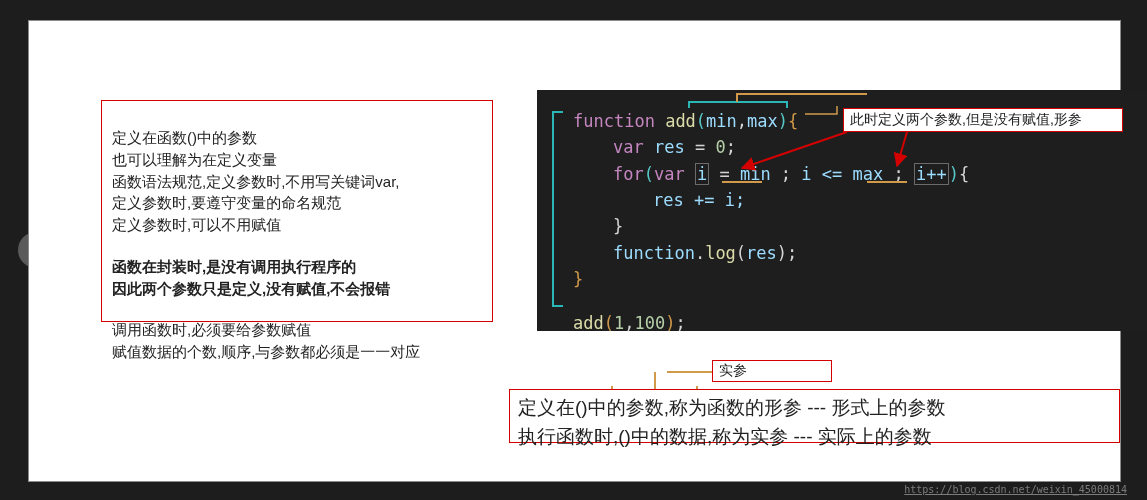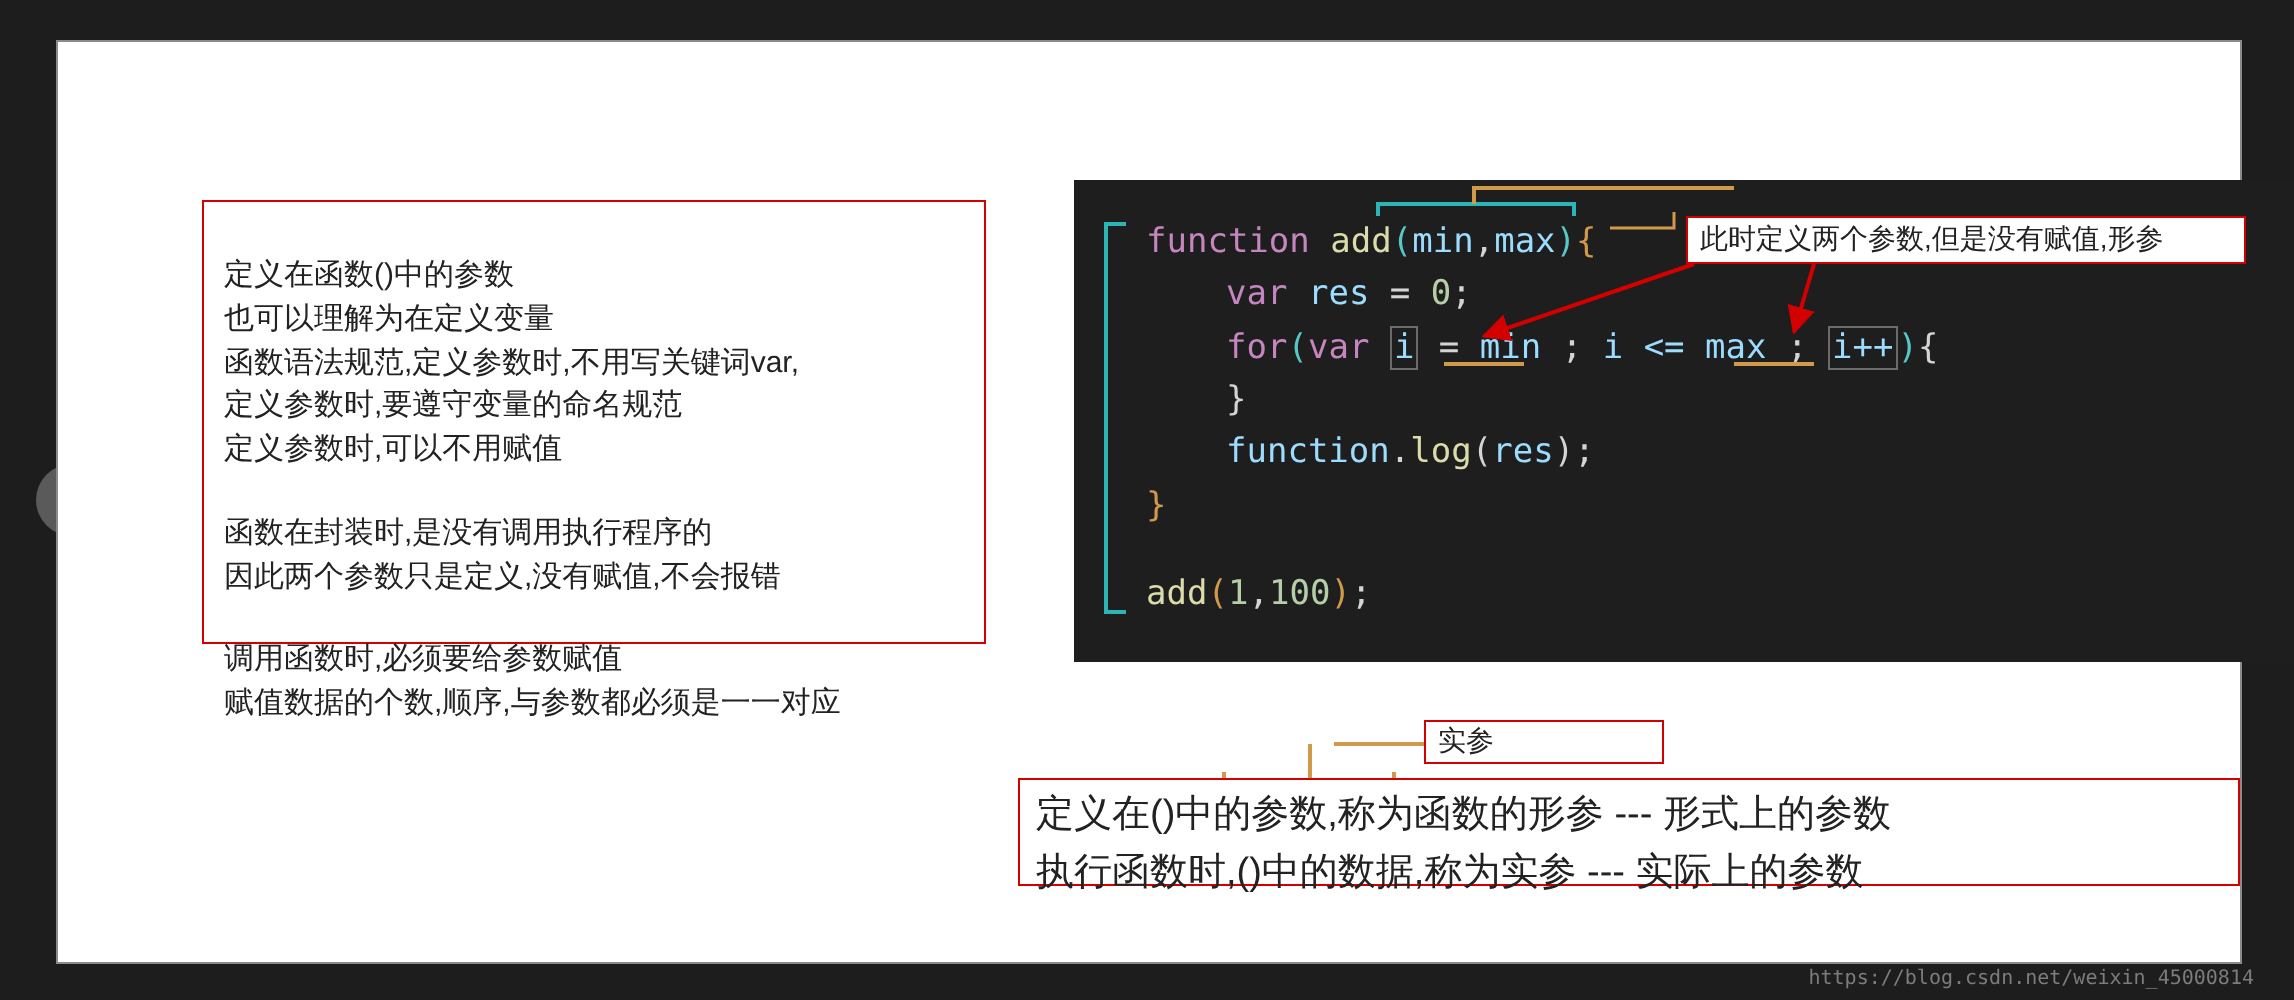--- a/index.html
+++ b/index.html
@@ -30,20 +30,21 @@
   }
   #prev{left:18px;top:232px;}
   #next{right:18px;top:232px;background:#363636;}
   
   #watermark{
     position:absolute;
     right:20px;bottom:5px;
     color:#7c7c7c;
     font-size:10px;
     font-family:monospace;
+    text-decoration:underline;
   }
   
   #titlebox{
     position:absolute;
     left:757px;top:32px;
     width:120px;height:28px;
     border:1px solid #d40000;
     display:flex;align-items:center;justify-content:center;
     font-size:15px;
     color:#222;
@@ -140,21 +141,21 @@
   <div id="titlebox">
     <span>函数的参数</span>
   </div>
 
   <div id="leftbox">
     <div class="para" style="white-space:pre-line;">定义在函数()中的参数
 也可以理解为在定义变量
 函数语法规范,定义参数时,不用写关键词var,
 定义参数时,要遵守变量的命名规范
 定义参数时,可以不用赋值</div>
-    <div class="para" style="white-space:pre-line;">函数在封装时,是没有调用执行程序的
+    <div class="para" style="white-space:pre-line;font-weight:bold;">函数在封装时,是没有调用执行程序的
 因此两个参数只是定义,没有赋值,不会报错</div>
     <div class="para" style="white-space:pre-line;">调用函数时,必须要给参数赋值
 赋值数据的个数,顺序,与参数都必须是一一对应</div>
   </div>
 
   <div id="codepanel">
 
     <div>
       <span class="kw">function</span>
       <span> </span>
@@ -162,20 +163,23 @@
     </div>
 
     <div>
       <span class="indent1"></span><span class="kw">var</span> <span class="id">res</span><span class="op"> = </span><span class="num">0</span><span class="op">;</span>
     </div>
 
     <div>
       <span class="indent1"></span><span class="kw">for</span><span class="br-c">(</span><span class="kw">var</span> <span class="id codehl">i</span><span class="op"> = </span><span class="id">min</span><span class="op"> ; </span><span class="id">i &lt;= </span><span class="id">max</span><span class="op"> ; </span><span class="id codehl">i++</span><span class="br-c">)</span><span class="op">{</span>
     </div>
 
+    <div>
+      <span class="indent2"></span><span class="id">res += i;</span>
+    </div>
 
     <div>
       <span class="indent1"></span><span class="op">}</span>
     </div>
 
     <div>
       <span class="indent1"></span><span class="id">function</span><span class="op">.</span><span class="fn">log</span><span class="op">(</span><span class="id">res</span><span class="op">);</span>
     </div>
 
     <div>

